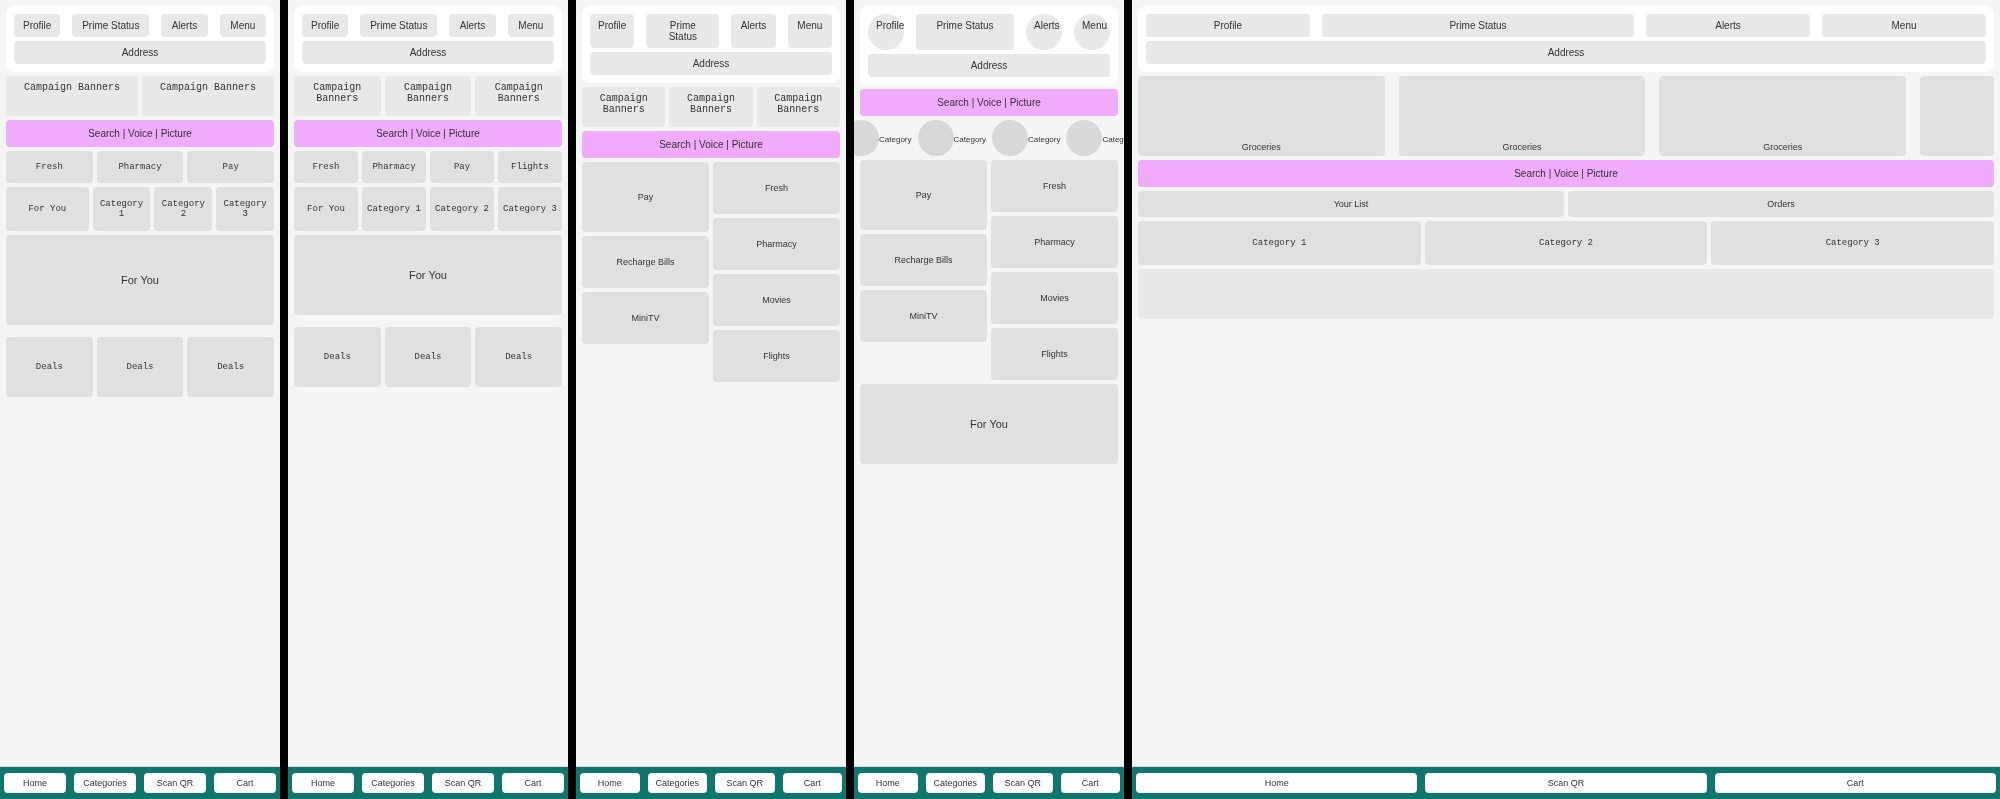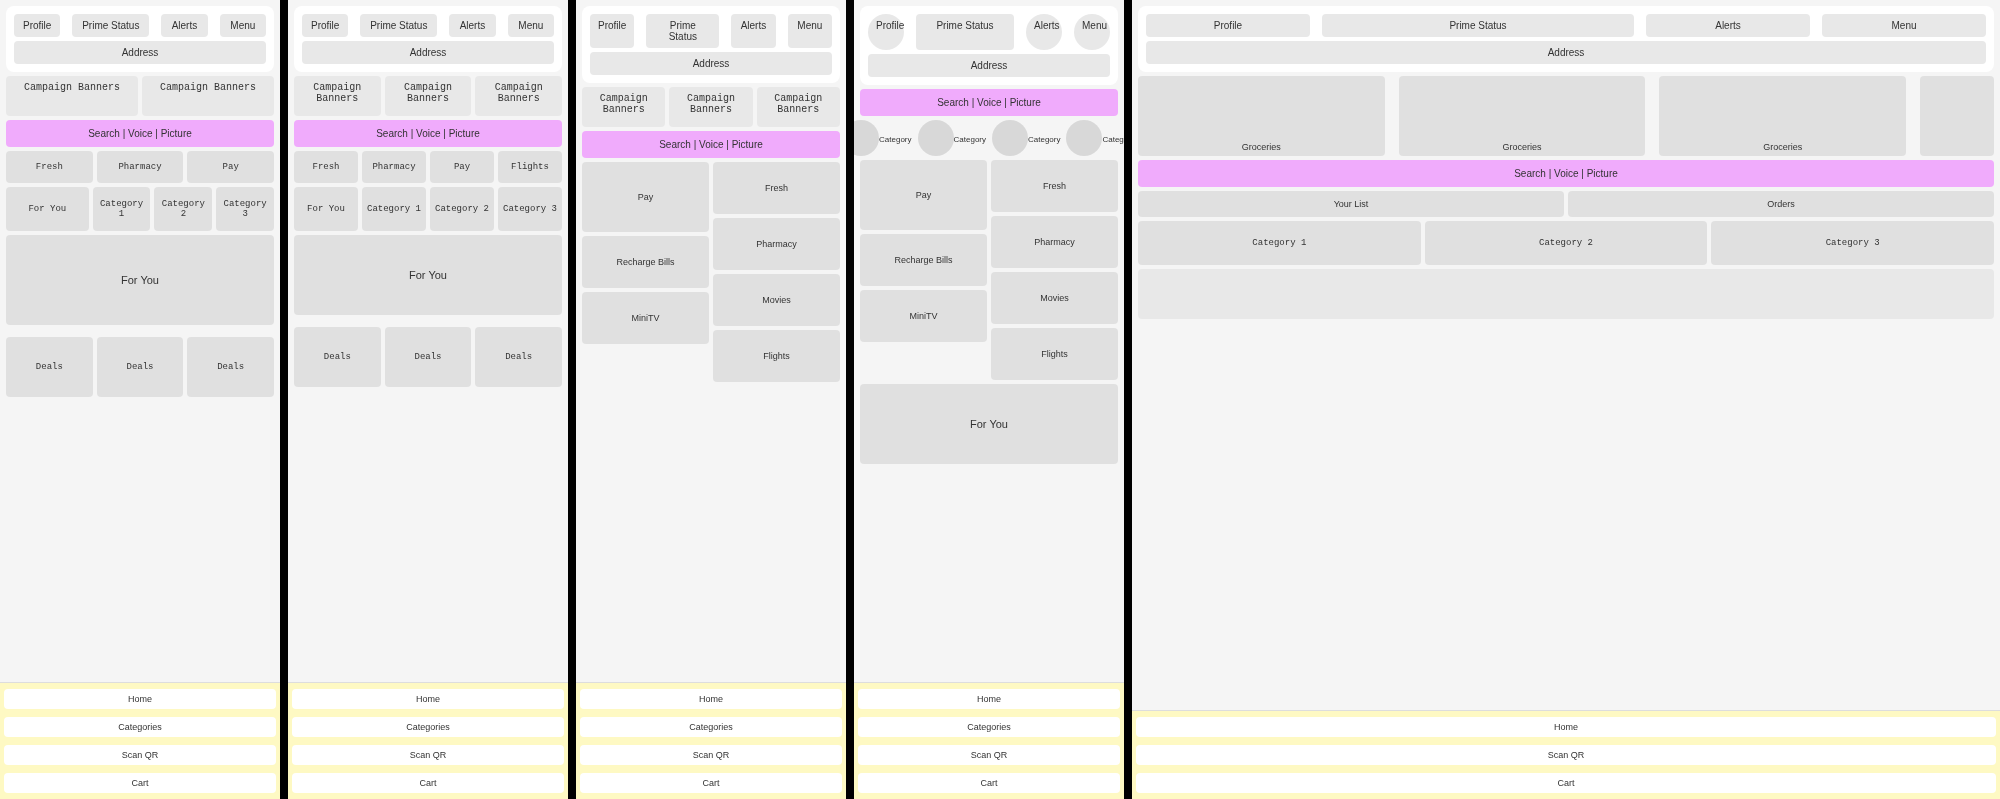--- a/index.html
+++ b/index.html
@@ -82,26 +82,25 @@
       display: flex;
       align-items: center;
       justify-content: center;
     }
     .cell-sm { flex: 1; height: 32px; }
     .cell-md { flex: 1; height: 44px; }
     .cell-forhome { width: 100%; height: 90px; font-size: 11px; }
     .cell-deals { flex: 1; height: 60px; margin-top: 8px; }
 
     .bottom-nav {
-      background: #fef9c3;
+      background: #0f766e;
       display: flex;
       gap: 8px;
       padding: 6px 4px;
       border-top: 1px solid #ddd;
-      flex-direction: column;
     }
     .nav-btn {
       flex: 1;
       background: #fff;
       border-radius: 4px;
       padding: 5px 2px;
       font-size: 9px;
       text-align: center;
       color: #333;
     }

